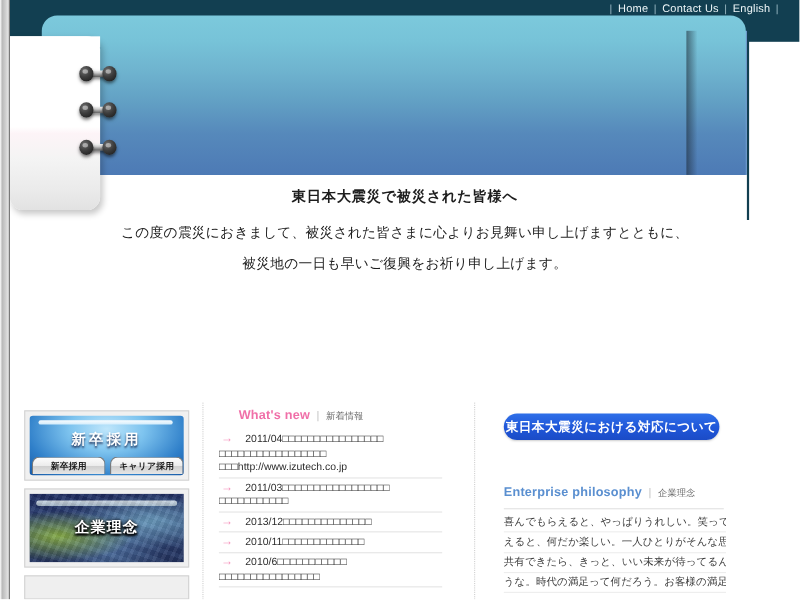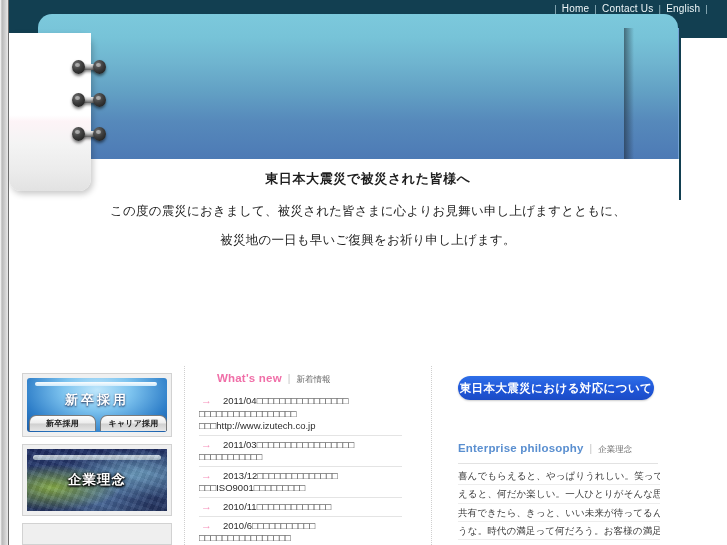--- a/index.html
+++ b/index.html
@@ -505,21 +505,20 @@
 
         <div class="news-item">
           <span class="news-arrow">→</span>
           <div class="news-text"><span>2011/03</span><span>□□□□□□□□□□□□□□□□□</span></div>
           <div class="news-cont">□□□□□□□□□□□</div>
         </div>
 
         <div class="news-item">
           <span class="news-arrow">→</span>
           <div class="news-text"><span>2013/12</span><span>□□□□□□□□□□□□□□</span></div>
-          <div class="news-cont">□□□ISO9001□□□□□□□□□</div>
         </div>
 
         <div class="news-item">
           <span class="news-arrow">→</span>
           <div class="news-text"><span>2010/11</span><span>□□□□□□□□□□□□□</span></div>
         </div>
 
         <div class="news-item">
           <span class="news-arrow">→</span>
           <div class="news-text"><span>2010/6</span><span>□□□□□□□□□□□</span></div>

